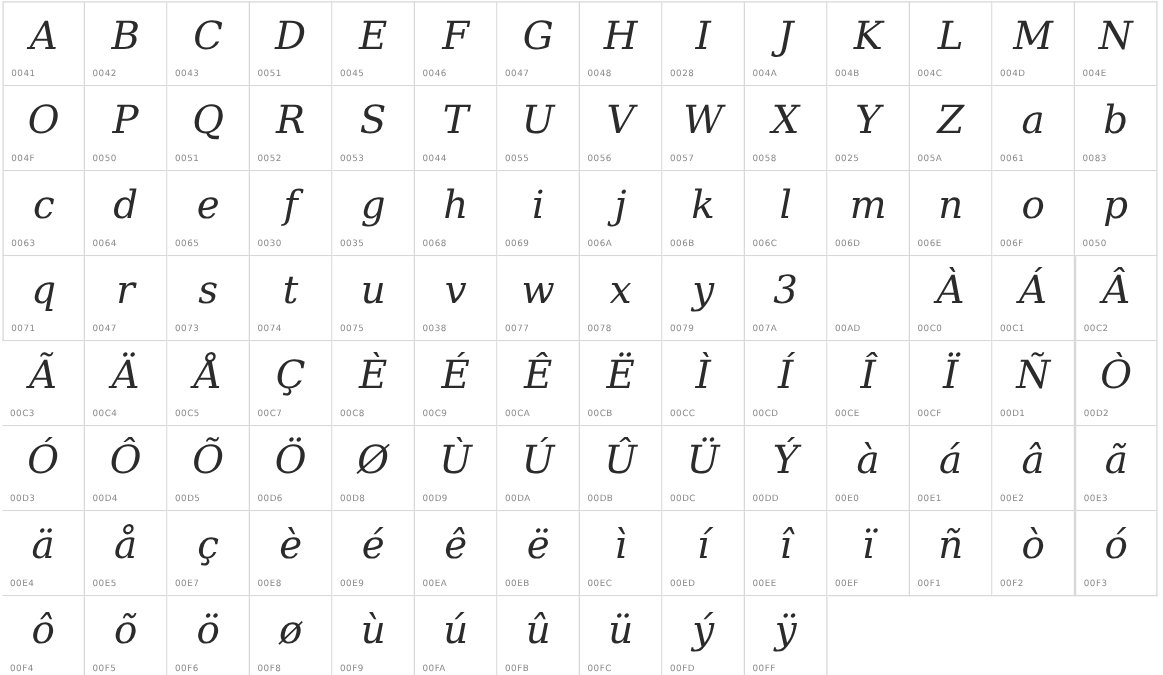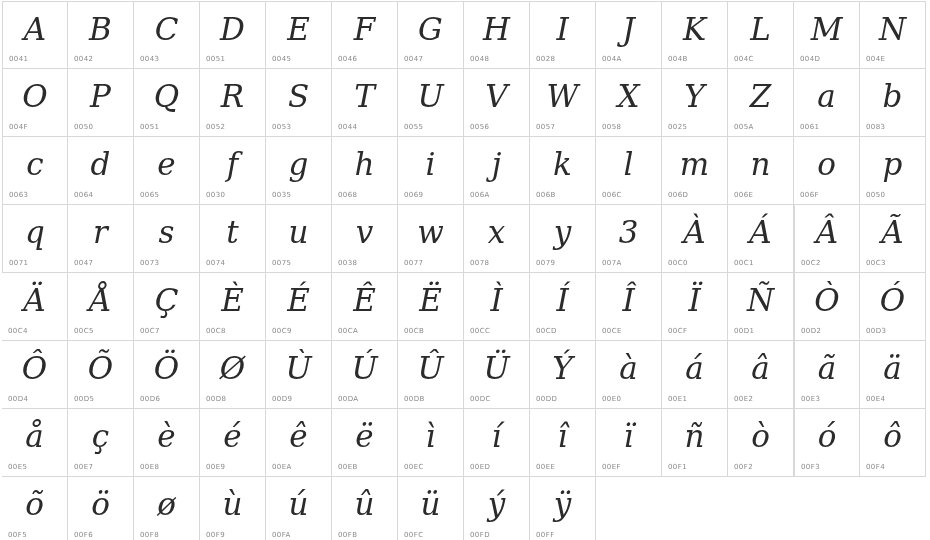--- a/index.html
+++ b/index.html
@@ -269,20 +269,24 @@
       <div class="glyph-code">0078</div>
     </div>
     <div class="glyph-cell">
       <div class="glyph-char">y</div>
       <div class="glyph-code">0079</div>
     </div>
     <div class="glyph-cell">
       <div class="glyph-char">3</div>
       <div class="glyph-code">007A</div>
     </div>
+    <div class="glyph-cell empty">
+      <div class="glyph-char"></div>
+      <div class="glyph-code">00AD</div>
+    </div>
     <div class="glyph-cell">
       <div class="glyph-char">À</div>
       <div class="glyph-code">00C0</div>
     </div>
     <div class="glyph-cell">
       <div class="glyph-char">Á</div>
       <div class="glyph-code">00C1</div>
     </div>
     <div class="glyph-cell first-col">
       <div class="glyph-char">Â</div>

